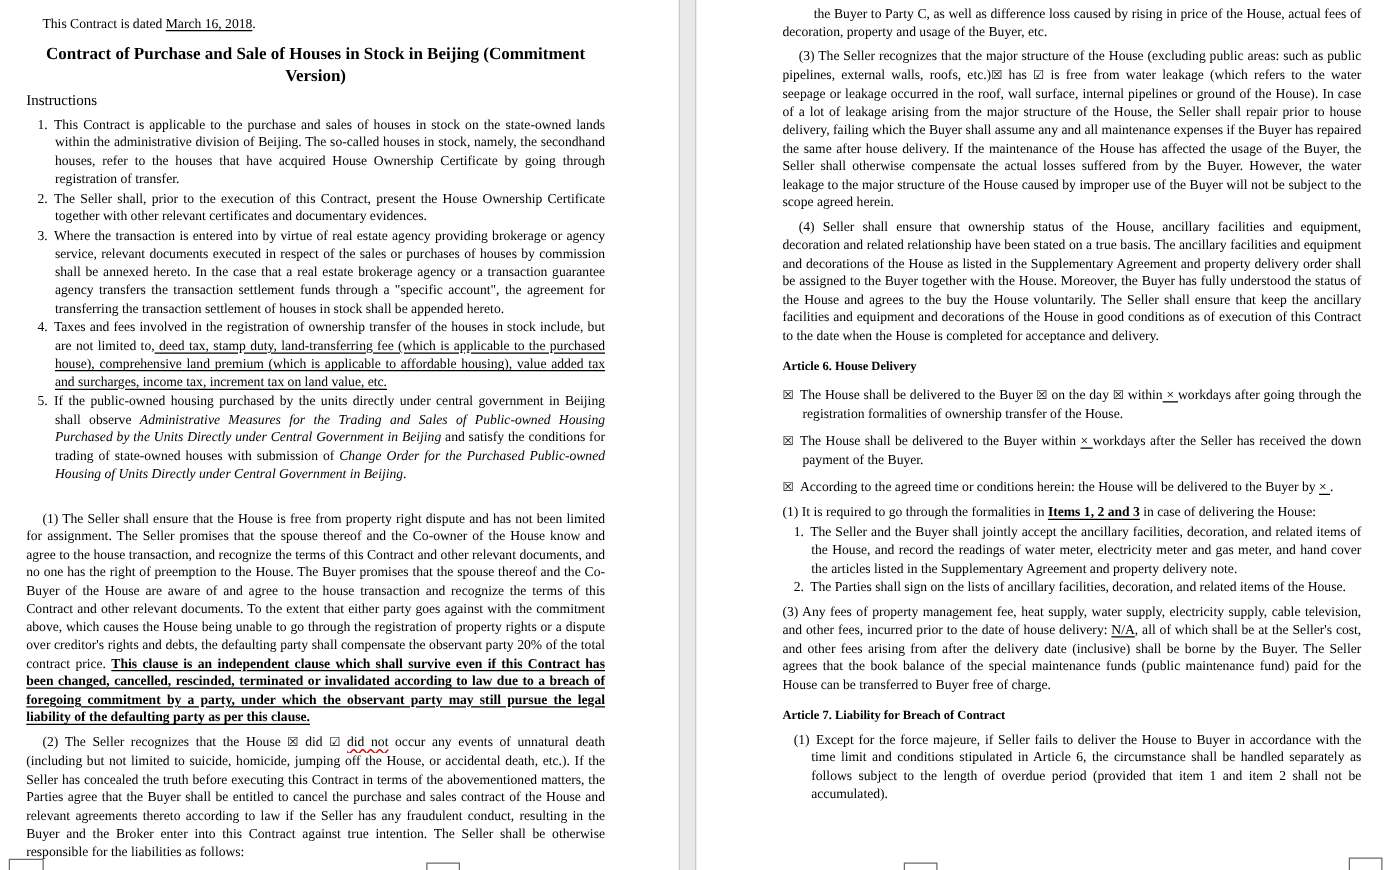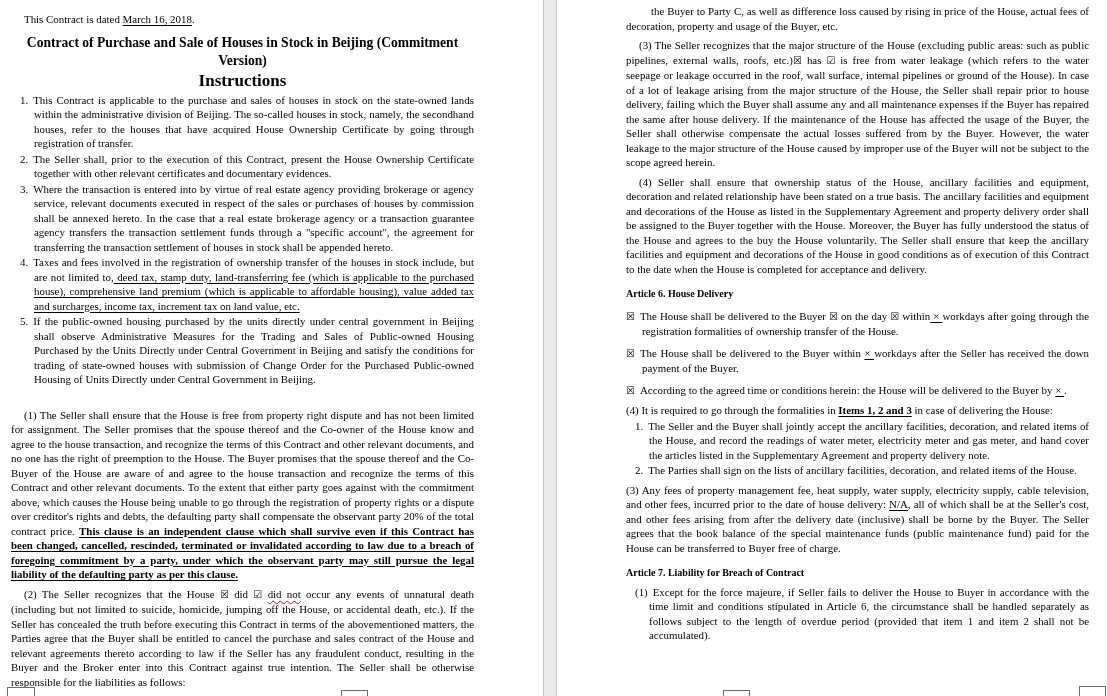--- a/index.html
+++ b/index.html
@@ -1,35 +1,35 @@
 <!DOCTYPE html>
 <html><head>
 <meta charset="utf-8">
 <style>
   html,body{margin:0;padding:0;background:#fff;}
   .screen{position:relative;width:1107px;height:696px;overflow:hidden;background:#fff;
           font-family:"Liberation Serif","DejaVu Serif",serif;color:#000;}
   .page{position:absolute;top:0;height:696px;background:#fff;box-sizing:border-box;overflow:hidden;
         font-size:10.9px;line-height:14.5px;}
-  .page-left{left:3px;width:543px;padding:7px 72px 0 8px;}
+  .page-left{left:13px;width:543px;padding:7px 72px 0 8px;}
   .page-right{left:559px;width:550px;padding:2px 20px 0 67px;}
   .gutter{position:absolute;top:0;left:543px;width:14px;height:696px;background:#e9e9e9;
           border-left:1px solid #c9c9c9;border-right:1px solid #c9c9c9;box-sizing:border-box;}
   .para{margin:5px 0 0 0;text-align:justify;}
   .indent{text-indent:13px;}
   .doc-title{font-weight:bold;font-size:13.6px;line-height:18px;text-align:center;margin:7px 0 2px 0;}
-  .doc-subtitle{font-weight:bold;font-size:17px;line-height:17px;text-align:center;margin:2px 0 4px 0;}
+  .doc-subtitle{font-weight:normal;font-size:12px;line-height:17px;margin:2px 0 4px 0;}
   .article-heading{font-weight:bold;font-size:10px;margin:11px 0 4px 0;}
   .li{margin:1px 0 0 0;padding-left:23px;text-indent:-14px;text-align:justify;}
   .cb{margin:7px 0 0 0;padding-left:16px;text-indent:-16px;text-align:justify;}
   .cont{margin:2px 0 0 0;text-indent:25px;text-align:justify;}
   .gap{height:16px;}
   .marker{margin-right:5px;}
   .run.b{font-weight:bold;}
-  .run.i{}
+  .run.i{font-style:italic;}
   .run.u{text-decoration:underline;text-underline-offset:2px;}
   .run.b.u{text-decoration:underline;}
   .run.w{text-decoration:underline wavy #e00000 1px;text-underline-offset:2px;}
   .run.sym,.marker.sym{font-family:"DejaVu Sans",sans-serif;font-size:10px;}
   .artifact{position:absolute;background:#fff;border:1px solid #6b6b6b;box-sizing:border-box;}
   .a1{left:7px;top:687px;width:28px;height:12px;}
   .a2{left:341px;top:690px;width:27px;height:10px;}
   .a3{left:723px;top:690px;width:27px;height:10px;}
   .a4{left:1079px;top:686px;width:27px;height:12px;}
 </style>
@@ -52,21 +52,21 @@
     </div>
   <div class="gutter"></div>
   <div class="page page-right">
       <div class="cont"><span class="run">the Buyer to Party C, as well as difference loss caused by rising in price of the House, actual fees of decoration, property and usage of the Buyer, etc.</span></div>
       <div class="para indent"><span class="run">(3) The Seller recognizes that the major structure of the House (excluding public areas: such as public pipelines, external walls, roofs, etc.)</span><span class="run sym">☒</span><span class="run"> has </span><span class="run sym">☑</span><span class="run"> is free from water leakage (which refers to the water seepage or leakage occurred in the roof, wall surface, internal pipelines or ground of the House). In case of a lot of leakage arising from the major structure of the House, the Seller shall repair prior to house delivery, failing which the Buyer shall assume any and all maintenance expenses if the Buyer has repaired the same after house delivery. If the maintenance of the House has affected the usage of the Buyer, the Seller shall otherwise compensate the actual losses suffered from by the Buyer. However, the water leakage to the major structure of the House caused by improper use of the Buyer will not be subject to the scope agreed herein.</span></div>
       <div class="para indent"><span class="run">(4) Seller shall ensure that ownership status of the House, ancillary facilities and equipment, decoration and related relationship have been stated on a true basis. The ancillary facilities and equipment and decorations of the House as listed in the Supplementary Agreement and property delivery order shall be assigned to the Buyer together with the House. Moreover, the Buyer has fully understood the status of the House and agrees to the buy the House voluntarily. The Seller shall ensure that keep the ancillary facilities and equipment and decorations of the House in good conditions as of execution of this Contract to the date when the House is completed for acceptance and delivery.</span></div>
       <div class="article-heading"><span class="run">Article 6. House Delivery</span></div>
       <div class="cb"><span class="marker sym">☒</span><span class="run">The House shall be delivered to the Buyer </span><span class="run sym">☒</span><span class="run"> on the day </span><span class="run sym">☒</span><span class="run"> within</span><span class="run u">  ×  </span><span class="run">workdays after going through the registration formalities of ownership transfer of the House.</span></div>
       <div class="cb"><span class="marker sym">☒</span><span class="run">The House shall be delivered to the Buyer within </span><span class="run u">  ×  </span><span class="run">workdays after the Seller has received the down payment of the Buyer.</span></div>
       <div class="cb"><span class="marker sym">☒</span><span class="run">According to the agreed time or conditions herein: the House will be delivered to the Buyer by </span><span class="run u"> × </span><span class="run">.</span></div>
-      <div class="para"><span class="run">(4) It is required to go through the formalities in </span><span class="run b u">Items 1, 2 and 3</span><span class="run"> in case of delivering the House:</span></div>
+      <div class="para"><span class="run">(1) It is required to go through the formalities in </span><span class="run b u">Items 1, 2 and 3</span><span class="run"> in case of delivering the House:</span></div>
       <div class="li"><span class="marker">1.</span><span class="run">The Seller and the Buyer shall jointly accept the ancillary facilities, decoration, and related items of the House, and record the readings of water meter, electricity meter and gas meter, and hand cover the articles listed in the Supplementary Agreement and property delivery note.</span></div>
       <div class="li"><span class="marker">2.</span><span class="run">The Parties shall sign on the lists of ancillary facilities, decoration, and related items of the House.</span></div>
       <div class="para"><span class="run">(3) Any fees of property management fee, heat supply, water supply, electricity supply, cable television, and other fees, incurred prior to the date of house delivery: </span><span class="run u">N/A</span><span class="run">, all of which shall be at the Seller's cost, and other fees arising from after the delivery date (inclusive) shall be borne by the Buyer. The Seller agrees that the book balance of the special maintenance funds (public maintenance fund) paid for the House can be transferred to Buyer free of charge.</span></div>
       <div class="article-heading"><span class="run">Article 7. Liability for Breach of Contract</span></div>
       <div class="li"><span class="marker">(1)</span><span class="run">Except for the force majeure, if Seller fails to deliver the House to Buyer in accordance with the time limit and conditions stipulated in Article 6, the circumstance shall be handled separately as follows subject to the length of overdue period (provided that item 1 and item 2 shall not be accumulated).</span></div>
     </div>
   <div class="artifact a1"></div>
   <div class="artifact a2"></div>
   <div class="artifact a3"></div>
   <div class="artifact a4"></div>

